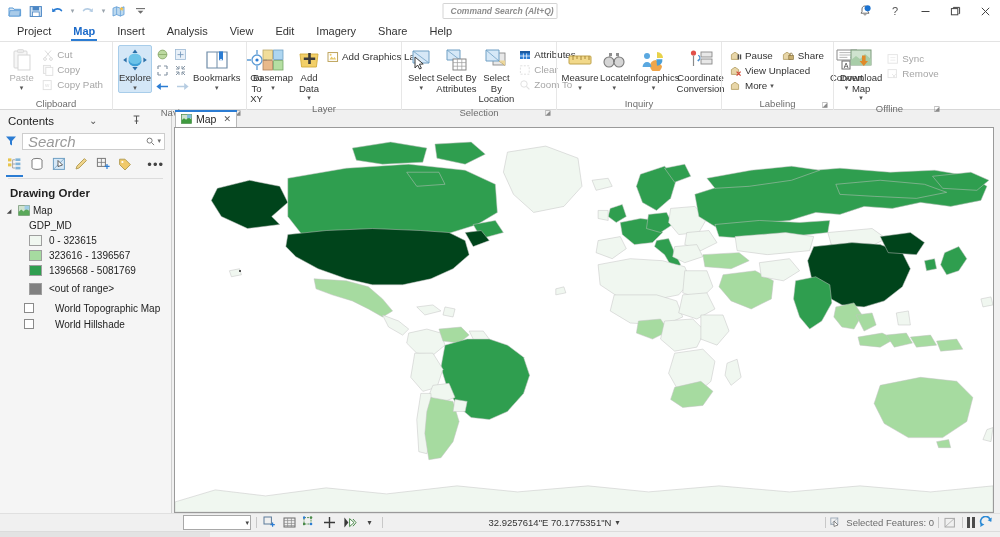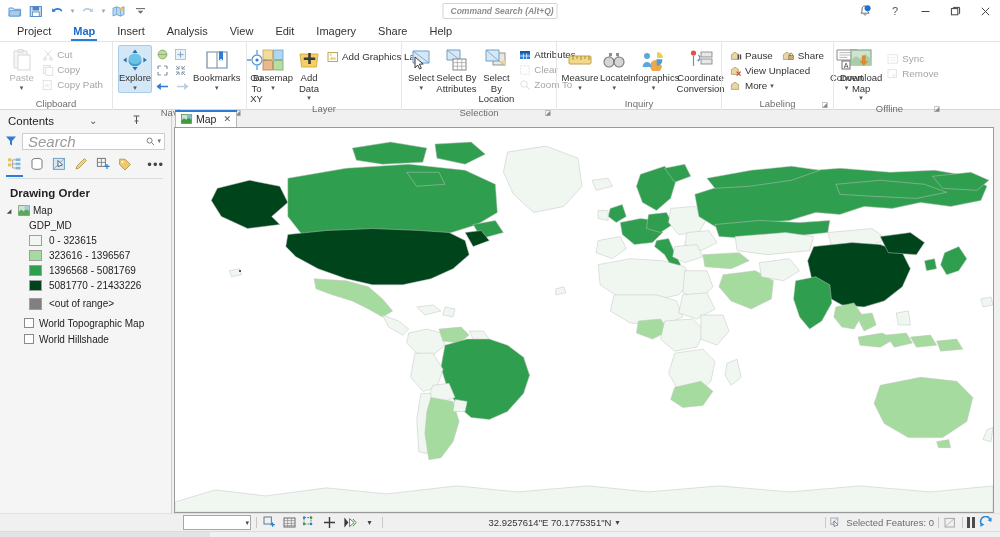--- a/index.html
+++ b/index.html
@@ -111,21 +111,21 @@
   .drawingorder { font-size: 11.5px; font-weight: bold; color: #1f1f1f; padding: 8px 0 4px 10px; }
   .toc { flex: 1; overflow: hidden; padding-left: 2px; }
   .tocrow { display: flex; align-items: center; height: 15px; gap: 3px; font-size: 10px; color: #222; padding-left: 2px;}
   .exp { width: 10px; text-align: center; font-size: 6px; color: #4a4a4a; }
   .cbx { width: 10px; height: 10px; border: 1px solid #8a8a8a; background: #fff; display: flex; align-items: center; justify-content: center; flex: 0 0 10px;}
   .cbx.on:after { content: "✓"; font-size: 9px; color: #1f1f1f; line-height: 9px; }
   .layericon { width: 13px; height: 11px; flex: 0 0 13px; display:flex; align-items:center; justify-content:center;}
   .fieldname { font-size: 10px; padding-left: 27px; height: 15px; line-height: 15px; color: #222; }
   .swrow { display: flex; align-items: center; height: 15px; padding-left: 27px; gap: 7px; font-size: 10px; color: #222; }
   .sw { width: 13px; height: 11px; border: 1px solid #9e9e9e; flex: 0 0 13px; }
-  .sublayer { display: flex; align-items: center; height: 16px; gap: 5px; padding-left: 22px; font-size: 10px; color: #222; }
+  .sublayer { display: flex; align-items: center; height: 16px; gap: 21px; padding-left: 22px; font-size: 10px; color: #222; }
 
   
   .mapwrap { flex: 1; display: flex; flex-direction: column; min-width: 0; background: #f0f0f0; }
   .maptabs { height: 17px; min-height: 17px; display: flex; align-items: flex-end; padding-left: 3px; background: #f0f0f0;}
   .maptab {
     height: 17px; background: #fff; border: 1px solid #b9b9b9; border-bottom: none;
     display: flex; align-items: center; gap: 4px; padding: 0 5px 0 5px; font-size: 10.5px; color: #1f1f1f;
     position: relative;
   }
   .maptab:before { content:""; position:absolute; left:-1px; right:-1px; top:-1px; height:2px; background:#2b7cd3; }
@@ -754,24 +754,20 @@
           <span class="sw" id="sw0" style="background: rgb(240, 247, 240);"></span>
           <span>0 - 323615</span>
         </div>
         <div class="swrow">
           <span class="sw" id="sw1" style="background: rgb(166, 219, 160);"></span>
           <span>323616 - 1396567</span>
         </div>
         <div class="swrow">
           <span class="sw" id="sw2" style="background: rgb(47, 158, 79);"></span>
           <span>1396568 - 5081769</span>
-        </div>
-        <div class="swrow">
-          <span class="sw" id="sw3" style="background: rgb(0, 68, 27);"></span>
-          <span>5081770 - 21433226</span>
         </div>
         <div class="swrow" style="margin-top:3px">
           <span class="sw" id="sw4" style="height: 12px; background: rgb(128, 128, 128);"></span>
           <span>&lt;out of range&gt;</span>
         </div>
 
         <div class="sublayer" style="margin-top:4px">
           <span class="cbx"></span>
           <span>World Topographic Map</span>
         </div>

